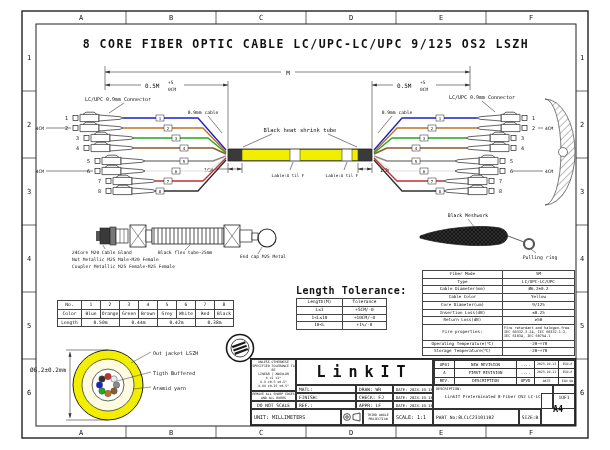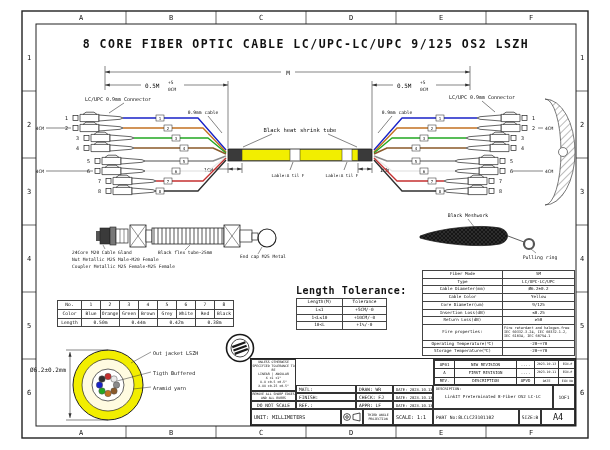--- a/index.html
+++ b/index.html
@@ -479,20 +479,21 @@
     <div>X ±1  ±1°</div>
     <div>X.X ±0.5  ±0.5°</div>
     <div>X.XX ±0.25  ±0.5°</div>
   </div>
   <div class="cell micro center" style="left:0;top:32px;width:45px;height:10px">
     <div>REMOVE ALL SHARP EDGES AND ALL BURRS</div>
   </div>
   <div class="cell center" style="left:0;top:42px;width:45px;height:8px;font-size:4.6px">
     <span>DO NOT SCALE</span>
   </div>
+  <div class="cell logo" style="left:45px;top:0;width:137px;height:26px">LinkIT</div>
   <div class="cell f5" style="left:45px;top:26px;width:60px;height:8px">MATL:</div>
   <div class="cell f5" style="left:45px;top:34px;width:60px;height:8px">FINISH:</div>
   <div class="cell f5" style="left:45px;top:42px;width:60px;height:8px">REF.:</div>
   <div class="cell f5" style="left:105px;top:26px;width:37px;height:8px">DRAW: WR</div>
   <div class="cell f5" style="left:105px;top:34px;width:37px;height:8px">CHECK: FJ</div>
   <div class="cell f5" style="left:105px;top:42px;width:37px;height:8px">APPR: LF</div>
   <div class="cell f5" style="left:142px;top:26px;width:40px;height:8px;font-size:3.8px">DATE: 2023.10.13</div>
   <div class="cell f5" style="left:142px;top:34px;width:40px;height:8px;font-size:3.8px">DATE: 2023.10.13</div>
   <div class="cell f5" style="left:142px;top:42px;width:40px;height:8px;font-size:3.8px">DATE: 2023.10.13</div>
 
@@ -548,18 +549,18 @@
     </svg>
   </div>
   <div class="cell micro center" style="left:112px;top:50px;width:30px;height:16px">
     <div>THIRD ANGLE PROJECTION</div>
   </div>
   <div class="cell f5" style="left:142px;top:50px;width:40px;height:16px;line-height:15px;font-size:5px">SCALE: 1:1</div>
   <div class="cell f5" style="left:182px;top:50px;width:86px;height:16px;line-height:15px;font-size:4.6px">PART No:8LCLC23101102</div>
   <div class="cell center" style="left:268px;top:50px;width:22px;height:16px;font-size:4.6px">
     <span>SIZE:B</span>
   </div>
-  <div class="cell center" style="left:290px;top:50px;width:34px;height:16px;font-size:8.5px;font-weight:normal">
+  <div class="cell center" style="left:290px;top:34px;width:34px;height:32px;font-size:8.5px;font-weight:bold">
     <span>A4</span>
   </div>
 </div>
 
 </div>
 
 </body></html>

